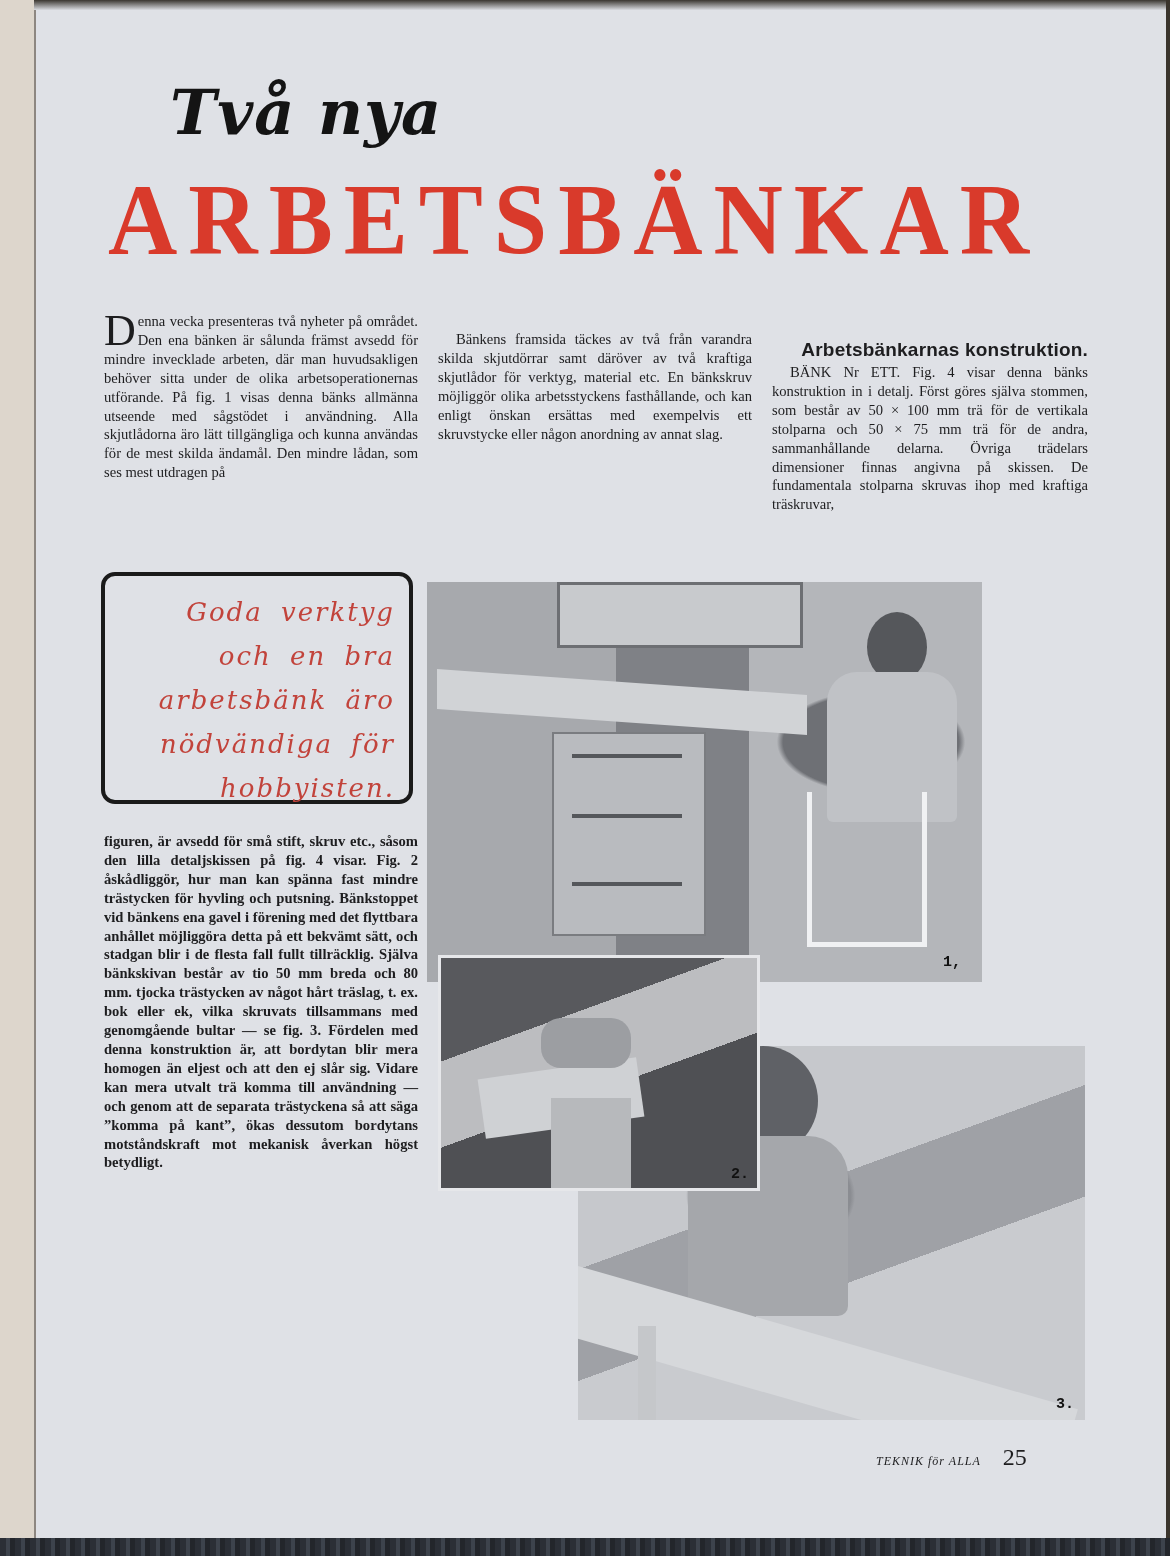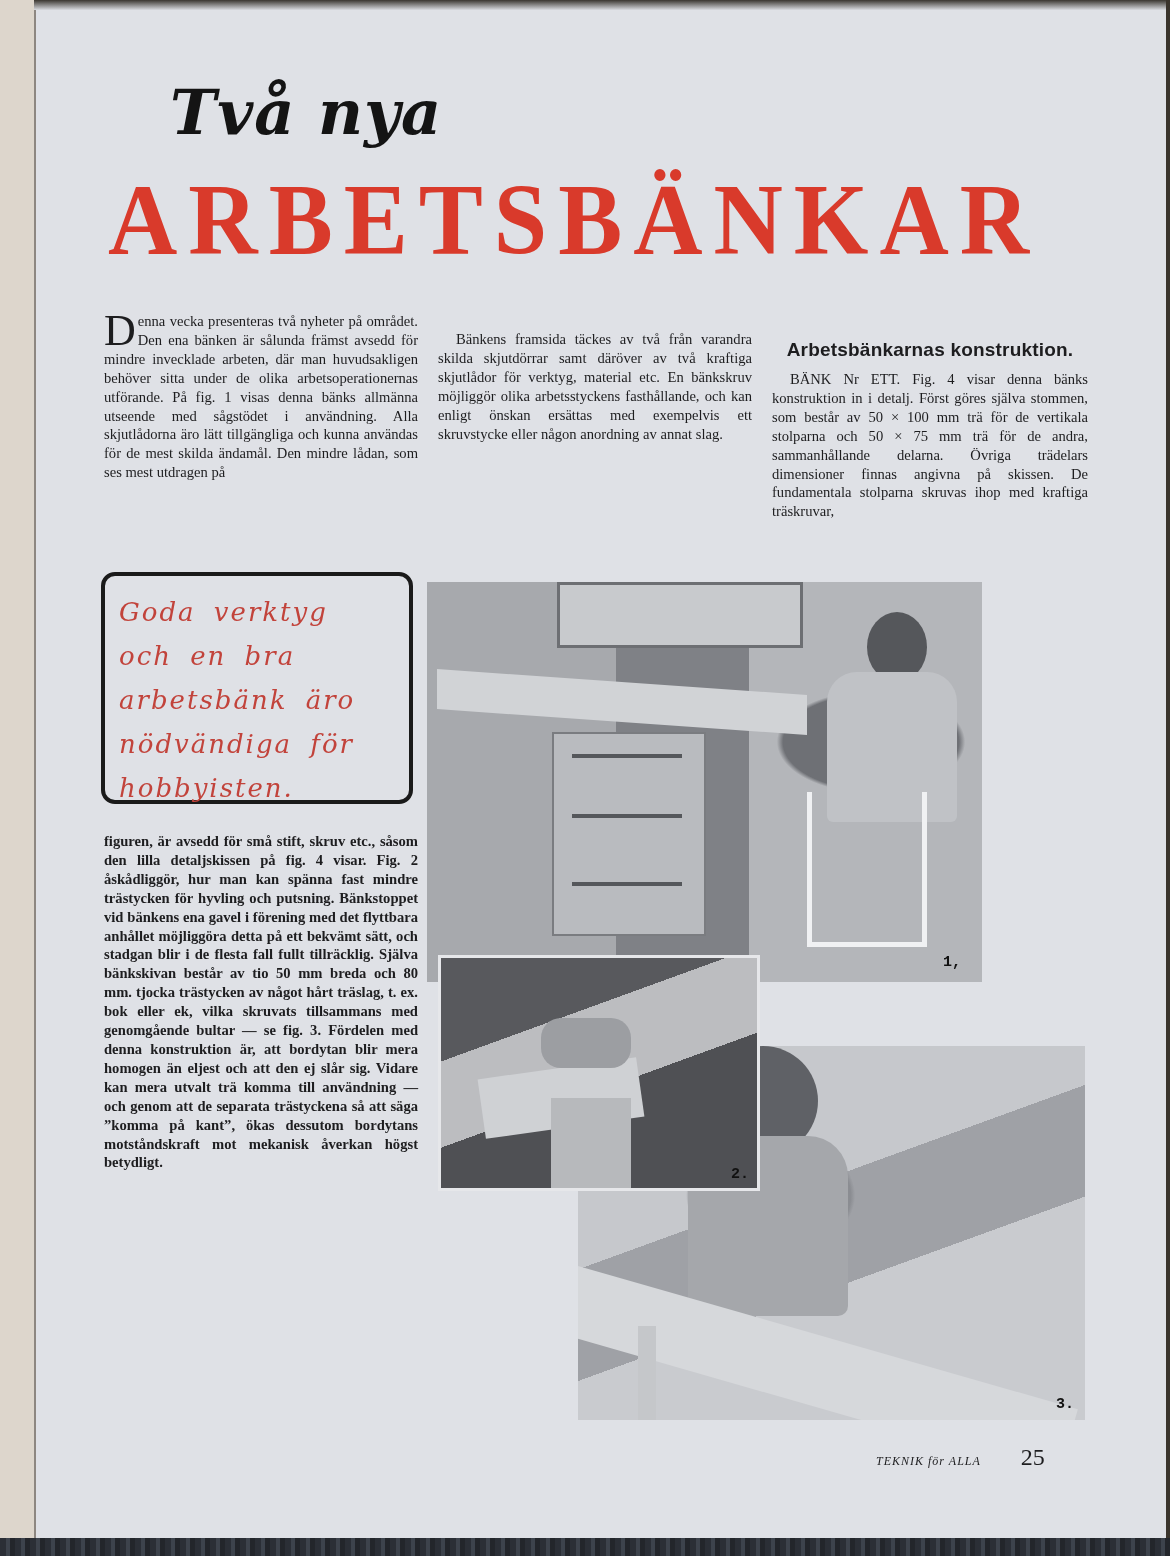--- a/index.html
+++ b/index.html
@@ -51,32 +51,32 @@
   .col1 { left: 104px; top: 312px; width: 314px; }
   .col2 { left: 438px; top: 330px; width: 314px; }
   .col3 { left: 772px; top: 338px; width: 316px; }
   .col1b { left: 104px; top: 832px; width: 314px; font-weight: bold; }
 
   .dropcap {
     float: left; font-size: 44px; line-height: 34px; margin: 2px 2px 0 0; font-weight: normal;
   }
   .subhead {
     font-family: "Liberation Sans", sans-serif; font-weight: bold; font-size: 19px;
-    line-height: 24px; text-align: center; margin: 0 0 8px 0; letter-spacing: 0.2px;
+    line-height: 24px; text-align: right; margin: 0 0 1px 0; letter-spacing: 0.2px;
   }
   .italic-lead { }
 
   .pullquote {
     position: absolute; left: 101px; top: 572px; width: 312px; height: 232px;
     border: 4px solid #1a1a1a; border-radius: 14px; box-sizing: border-box;
   }
   .pullquote-text {
     position: absolute; left: 14px; top: 14px; right: 14px;
     font-family: "DejaVu Serif", serif; font-style: italic;
-    color: #c2433b; font-size: 26px; line-height: 44px; text-align: left;
+    color: #c2433b; font-size: 26px; line-height: 44px; text-align: right;
     letter-spacing: 2px; word-spacing: 8px;
   }
 
   .photo {
     position: absolute; overflow: hidden; background: #9a9ca1;
   }
   .photo-1 { left: 427px; top: 582px; width: 555px; height: 400px;
     background:
       linear-gradient(180deg, rgba(0,0,0,0) 0 23%, rgba(0,0,0,0) 23%),
       radial-gradient(ellipse at 80% 40%, #6e7075 0 14%, transparent 15%),
@@ -94,21 +94,21 @@
   }
   .photo-shape { position: absolute; }
   .fig-num {
     position: absolute; font-family: "Liberation Mono", monospace; font-weight: bold;
     font-size: 15px; color: #111;
   }
   .footer {
     position: absolute; left: 876px; top: 1444px; white-space: nowrap;
   }
   .footer .mag { font-style: italic; font-size: 12px; letter-spacing: 1px; }
-  .footer .pg { font-size: 24px; margin-left: 36px; }
+  .footer .pg { font-size: 24px; margin-left: 18px; }
 </style>
 </head>
 <body>
 
 <div class="page">
   <div class="prev-page-edge"></div>
   <div class="top-dark"></div>
   <div class="right-edge"></div>
 
   <div class="kicker">Två nya</div>

